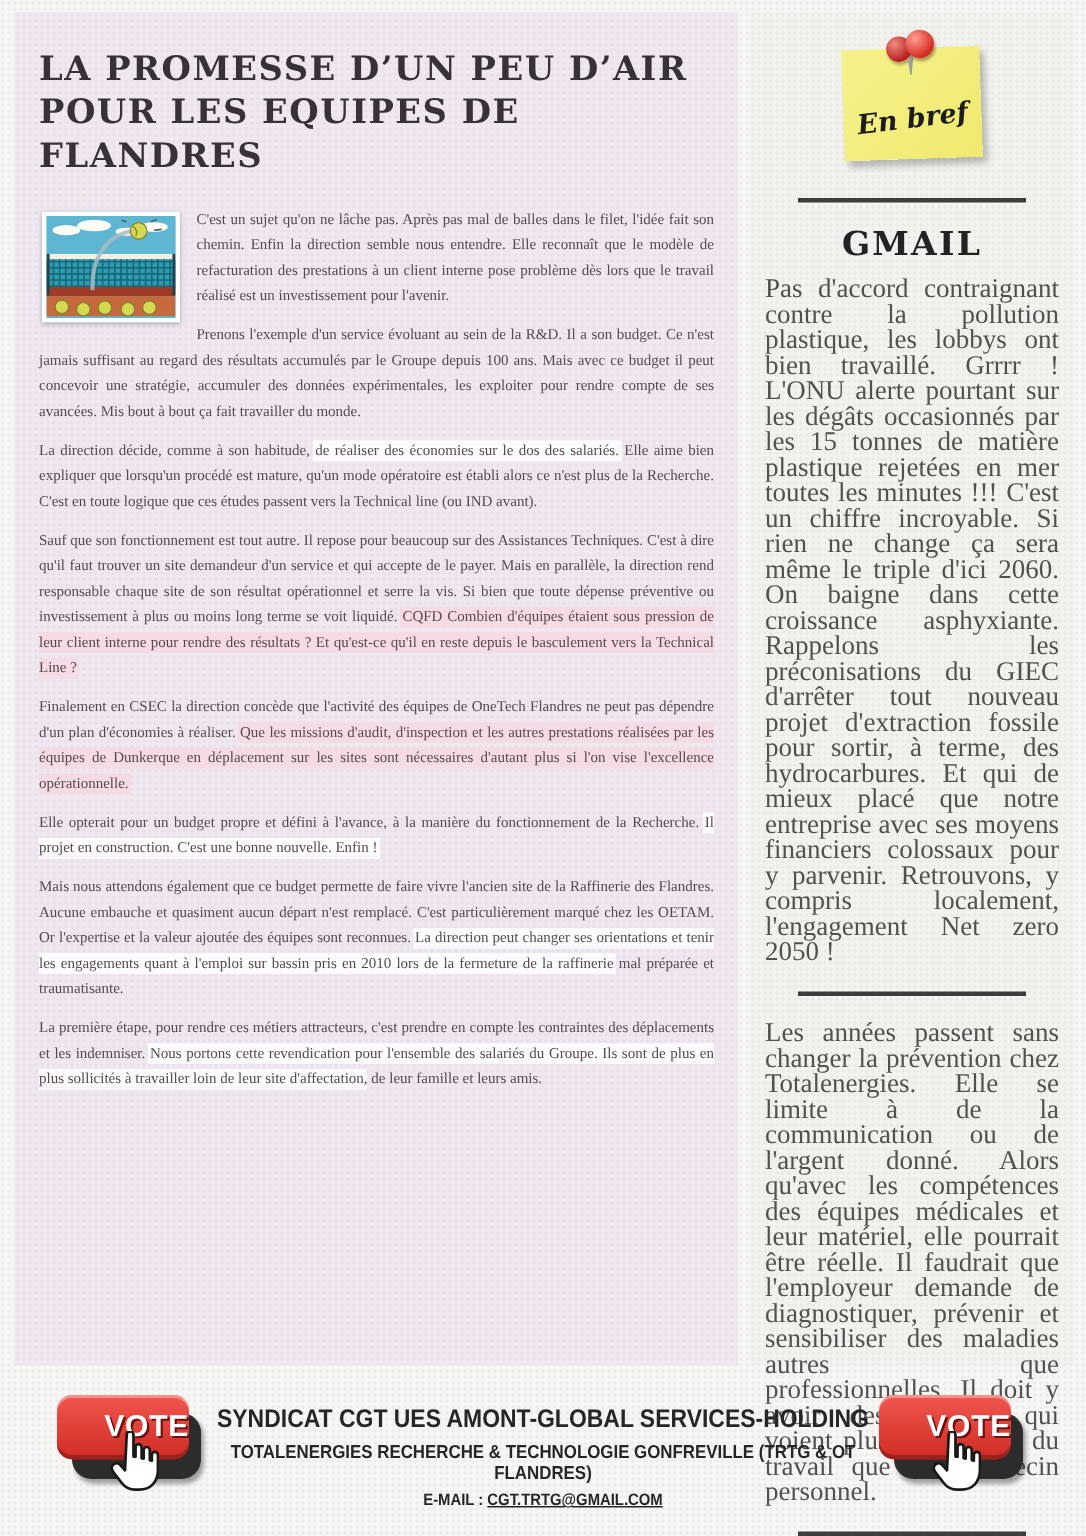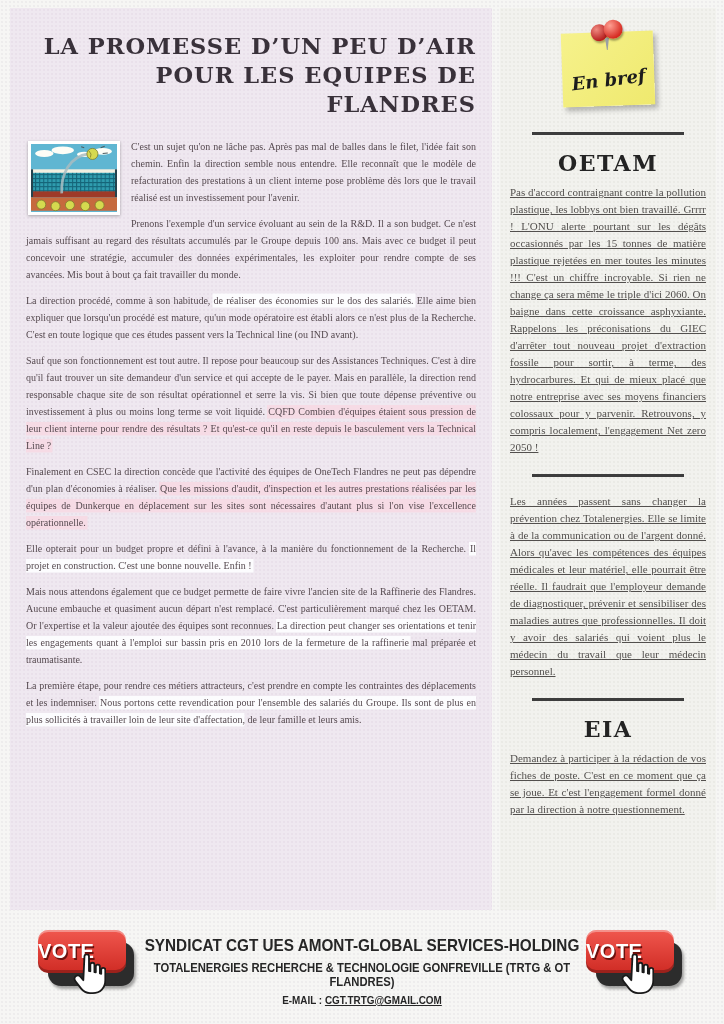--- a/index.html
+++ b/index.html
@@ -12,21 +12,21 @@
   }
   
   .main{
     position:absolute;left:10px;top:8px;width:482px;height:902px;
     box-sizing:border-box;padding:24px 16px 0;
     background-color:#efe8f0;
     background-image:radial-gradient(rgba(120,80,120,.05) 1px,transparent 1.2px);
     background-size:4px 4px;
   }
   .title{
-    margin:0 0 20px;text-align:right;
+    margin:0 0 20px;text-align:left;
     font-family:"DejaVu Serif",serif;font-weight:700;font-size:22.5px;line-height:1.28;
     letter-spacing:1px;color:#39313a;
   }
   .subtitle{
     margin:0 0 18px;text-align:center;
     font-family:"DejaVu Serif",serif;font-weight:700;font-size:16.5px;line-height:1.3;
     letter-spacing:.4px;color:#4e3b43;
   }
   .figure{
     float:left;width:86px;height:68px;margin:3px 11px 4px 2px;
@@ -66,33 +66,33 @@
   .pin-needle{position:absolute;left:44px;top:6px;width:4px;height:12px;background:#9aa0a4;
     clip-path:polygon(0 0,100% 0,60% 100%,40% 100%);}
   .s-divider{width:152px;height:3px;background:#3d3d3d;margin:8px auto 16px;}
   .s-head{
     margin:0 0 9px;text-align:center;
     font-family:"DejaVu Serif",serif;font-weight:700;font-size:22px;line-height:1.1;
     letter-spacing:1.5px;color:#232323;
   }
   .s-body{
     margin:0 0 18px;text-align:justify;
-    font-size:11px;line-height:17px;color:#53504e;text-decoration:underline;
+    font-size:18px;line-height:17px;color:#53504e;
   }
   
   .footer{position:absolute;left:0;top:910px;width:724px;height:114px;}
   .vote{position:absolute;top:20px;width:102px;height:78px;}
   .vote-left{left:38px;}
   .vote-right{right:36px;}
   .vote-base{position:absolute;left:10px;top:12px;width:86px;height:44px;background:#2c2c2c;border-radius:13px;box-shadow:2px 3px 3px rgba(0,0,0,.35);}
   .vote-face{
     position:absolute;left:0;top:0;width:88px;height:43px;border-radius:10px;
     background:linear-gradient(#f0574e,#cf2b24);
     box-shadow:inset 0 2px 0 rgba(255,255,255,.35),inset 0 -3px 0 rgba(0,0,0,.25);
-    display:flex;align-items:center;justify-content:flex-start;
+    display:flex;align-items:center;justify-content:flex-end;
   }
   .vote-label{
     color:#fff;font-family:"Liberation Sans",sans-serif;font-weight:900;font-size:20px;
     letter-spacing:.5px;text-shadow:1.5px 1.5px 0 #6d120e;
   }
   .hand{position:absolute;left:34px;top:24px;width:34px;height:44px;}
   .footer-text{
     position:absolute;left:120px;right:120px;top:26px;text-align:center;color:#262626;
     font-family:"Liberation Sans",sans-serif;transform:scaleX(.9);
   }
@@ -142,40 +142,40 @@
           <g stroke="#4b5a5e" stroke-width="1">
             <path d="M68 2.5 l4 -1.5"></path>
               <path d="M70 8 l5 -.5"></path>
               <path d="M52 2.5 l-3 -1"></path>
           </g>
         </svg>
       </div>
       <div>
           <p class="para"><span>C'est un sujet qu'on ne lâche pas. Après pas mal de balles dans le filet, l'idée fait son chemin. Enfin la direction semble nous entendre. Elle reconnaît que le modèle de refacturation des prestations à un client interne pose problème dès lors que le travail réalisé est un investissement pour l'avenir.</span></p>
           <p class="para"><span>Prenons l'exemple d'un service évoluant au sein de la R&amp;D. Il a son budget. Ce n'est jamais suffisant au regard des résultats accumulés par le Groupe depuis 100 ans. Mais avec ce budget il peut concevoir une stratégie, accumuler des données expérimentales, les exploiter pour rendre compte de ses avancées. Mis bout à bout ça fait travailler du monde.</span></p>
-          <p class="para"><span>La direction procédé, comme à son habitude, </span><span class="hl-white">de réaliser des économies sur le dos des salariés.</span><span> Elle aime bien expliquer que lorsqu'un procédé est mature, qu'un mode opératoire est établi alors ce n'est plus de la Recherche. C'est en toute logique que ces études passent vers la Technical line (ou IND avant).</span></p>
+          <p class="para"><span>La direction décide, comme à son habitude, </span><span class="hl-white">de réaliser des économies sur le dos des salariés.</span><span> Elle aime bien expliquer que lorsqu'un procédé est mature, qu'un mode opératoire est établi alors ce n'est plus de la Recherche. C'est en toute logique que ces études passent vers la Technical line (ou IND avant).</span></p>
           <p class="para"><span>Sauf que son fonctionnement est tout autre. Il repose pour beaucoup sur des Assistances Techniques. C'est à dire qu'il faut trouver un site demandeur d'un service et qui accepte de le payer. Mais en parallèle, la direction rend responsable chaque site de son résultat opérationnel et serre la vis. Si bien que toute dépense préventive ou investissement à plus ou moins long terme se voit liquidé. </span><span class="hl-pink">CQFD Combien d'équipes étaient sous pression de leur client interne pour rendre des résultats ? Et qu'est-ce qu'il en reste depuis le basculement vers la Technical Line ?</span></p>
           <p class="para"><span>Finalement en CSEC la direction concède que l'activité des équipes de OneTech Flandres ne peut pas dépendre d'un plan d'économies à réaliser. </span><span class="hl-pink">Que les missions d'audit, d'inspection et les autres prestations réalisées par les équipes de Dunkerque en déplacement sur les sites sont nécessaires d'autant plus si l'on vise l'excellence opérationnelle.</span></p>
           <p class="para"><span>Elle opterait pour un budget propre et défini à l'avance, à la manière du fonctionnement de la Recherche. </span><span class="hl-white">Il projet en construction. C'est une bonne nouvelle. Enfin !</span></p>
           <p class="para"><span>Mais nous attendons également que ce budget permette de faire vivre l'ancien site de la Raffinerie des Flandres. Aucune embauche et quasiment aucun départ n'est remplacé. C'est particulièrement marqué chez les OETAM. Or l'expertise et la valeur ajoutée des équipes sont reconnues. </span><span class="hl-white">La direction peut changer ses orientations et tenir les engagements quant à l'emploi sur bassin pris en 2010 lors de la fermeture de la raffinerie</span><span> mal préparée et traumatisante.</span></p>
           <p class="para"><span>La première étape, pour rendre ces métiers attracteurs, c'est prendre en compte les contraintes des déplacements et les indemniser. </span><span class="hl-white">Nous portons cette revendication pour l'ensemble des salariés du Groupe. Ils sont de plus en plus sollicités à travailler loin de leur site d'affectation</span><span>, de leur famille et leurs amis.</span></p>
         </div>
     </div>
   </div>
 
   <div class="sidebar">
     <div class="note">
       <span class="pin pin-back"></span>
       <span class="pin-needle"></span>
       <span class="pin pin-front"></span>
       <span class="note-label">En bref</span>
     </div>
     <div>
         <div class="s-divider"></div>
-        <h2 class="s-head">OETAM</h2>
+        <h2 class="s-head">GMAIL</h2>
         <p class="s-body">Pas d'accord contraignant contre la pollution plastique, les lobbys ont bien travaillé. Grrrr ! L'ONU alerte pourtant sur les dégâts occasionnés par les 15 tonnes de matière plastique rejetées en mer toutes les minutes !!! C'est un chiffre incroyable. Si rien ne change ça sera même le triple d'ici 2060. On baigne dans cette croissance asphyxiante. Rappelons les préconisations du GIEC d'arrêter tout nouveau projet d'extraction fossile pour sortir, à terme, des hydrocarbures. Et qui de mieux placé que notre entreprise avec ses moyens financiers colossaux pour y parvenir. Retrouvons, y compris localement, l'engagement Net zero 2050 !</p>
         <div class="s-divider"></div>
         <p class="s-body">Les années passent sans changer la prévention chez Totalenergies. Elle se limite à de la communication ou de l'argent donné. Alors qu'avec les compétences des équipes médicales et leur matériel, elle pourrait être réelle. Il faudrait que l'employeur demande de diagnostiquer, prévenir et sensibiliser des maladies autres que professionnelles. Il doit y avoir des salariés qui voient plus le médecin du travail que leur médecin personnel.</p>
         <div class="s-divider"></div>
         <h2 class="s-head">EIA</h2>
         <p class="s-body">Demandez à participer à la rédaction de vos fiches de poste. C'est en ce moment que ça se joue. Et c'est l'engagement formel donné par la direction à notre questionnement.</p>
       </div>
   </div>
 
   <div class="footer">

